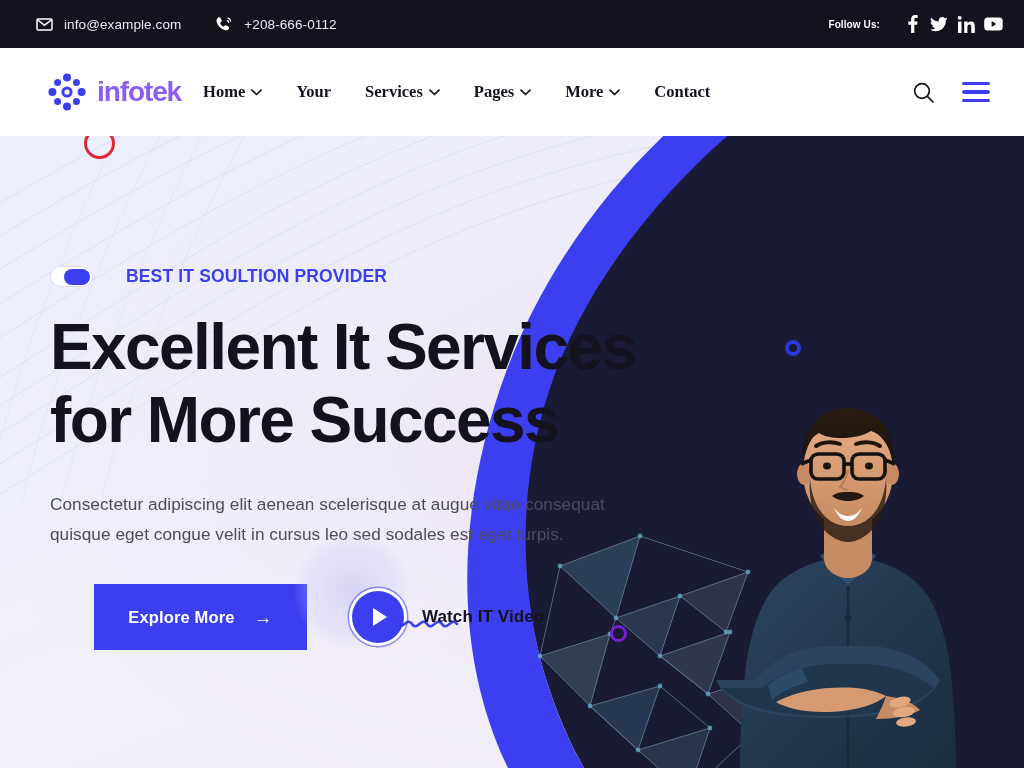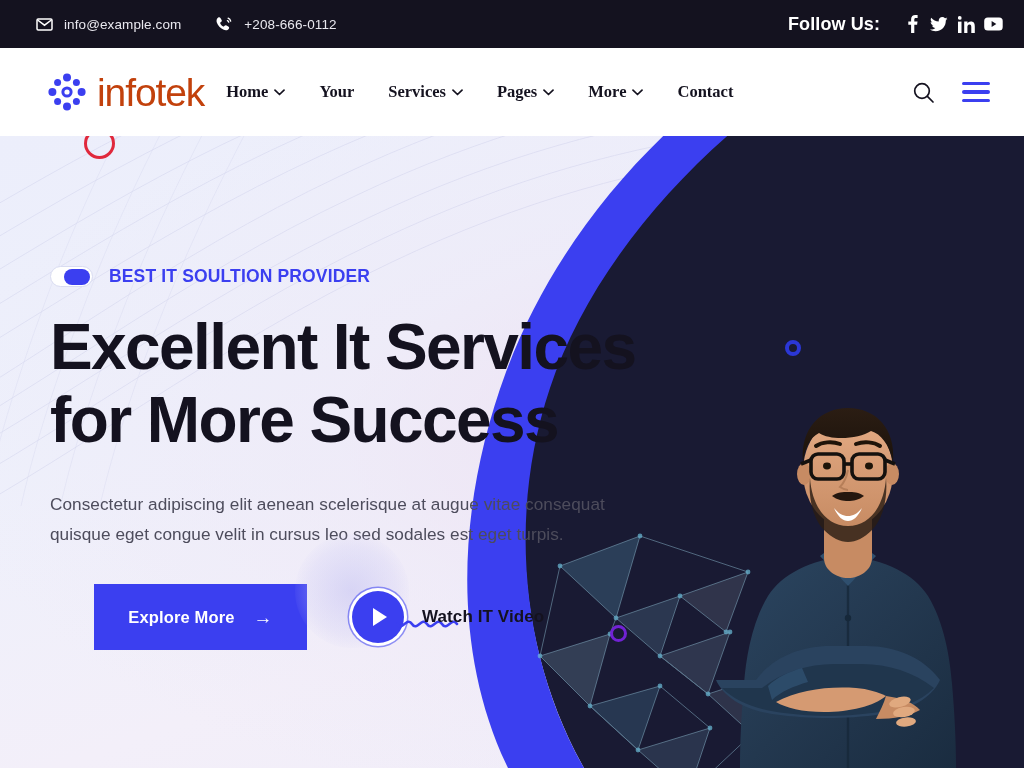--- a/index.html
+++ b/index.html
@@ -16,33 +16,33 @@
     position:absolute; top:0; left:0; width:1024px; height:48px;
     background:#14121f;
     display:flex; align-items:center;
     padding:0 20px 0 36px;
     z-index:40;
   }
   .tb-item { display:flex; align-items:center; gap:11px; color:#e9e8ef; font-size:13.5px; letter-spacing:.1px; }
   .tb-item + .tb-item { margin-left:34px; }
   .tb-item .ic { display:flex; align-items:center; color:#ffffff; }
   .tb-right { margin-left:auto; display:flex; align-items:center; gap:0; }
-  .follow-label { color:#ffffff; font-size:18px; font-weight:700; margin-right:16px; letter-spacing:.1px; }
+  .follow-label { color:#ffffff; font-size:10px; font-weight:700; margin-right:16px; letter-spacing:.1px; }
   .soc { width:22px; height:22px; display:flex; align-items:center; justify-content:center; color:#fff; margin-left:5px; cursor:pointer; }
   .soc svg { display:block; }
 
   
   .header {
     position:absolute; top:48px; left:0; width:1024px; height:88px;
     background:#ffffff; display:flex; align-items:center;
     padding:0 20px 0 48px; z-index:35;
   }
   .logo { display:flex; align-items:center; gap:11px; cursor:pointer; }
   .logo-mark { width:38px; height:38px; flex:0 0 38px; }
-  .logo-text { font-size:39px; font-weight:400; color:#c2410c; letter-spacing:-1.1px; line-height:1; }
+  .logo-text { font-size:28px; font-weight:700; color:#8b5cf6; letter-spacing:-1.1px; line-height:1; }
 
   .nav { display:flex; align-items:center; margin-left:22px;font-family:Liberation Serif, serif; }
   .nav-item {
     display:flex; align-items:center; gap:6px;
     color:#14121f; font-size:16.5px; font-weight:600;
     padding:0 0; margin:0 34px 0 0; cursor:pointer; white-space:nowrap;
   }
   .nav-item:first-child { margin-left:0; }
   .caret { width:11px; height:7px; display:block; }
 
@@ -77,21 +77,21 @@
 
   
   .ring { position:absolute; border-radius:50%; }
   .ring-red { left:84px; top:128px; width:31px; height:31px; border:3.4px solid #e0283c; z-index:30; }
   .ring-blue { left:785px; top:204px; width:16px; height:16px; border:4px solid #2b37d6; }
   .ring-purple { left:610px; top:489px; width:17px; height:17px; border:3.6px solid #7122d4; }
 
   
   .hero-content { position:absolute; left:50px; top:0; width:640px; z-index:12; }
 
-  .badge { display:flex; align-items:center; gap:16px; margin-top:130px; }
+  .badge { display:flex; align-items:center; gap:33px; margin-top:130px; }
   .toggle {
     width:43px; height:21px; border-radius:11px;
     background:#ffffff; border:1.5px solid #d9dcf1;
     display:flex; align-items:center; justify-content:flex-end; padding:2px;
   }
   .toggle .knob { width:26px; height:16px; border-radius:9px; background:#3b3ff0; }
   .badge-text { color:#3b3ff0; font-size:17.5px; font-weight:700; letter-spacing:.15px; }
 
   .headline {
     margin-top:24px;

